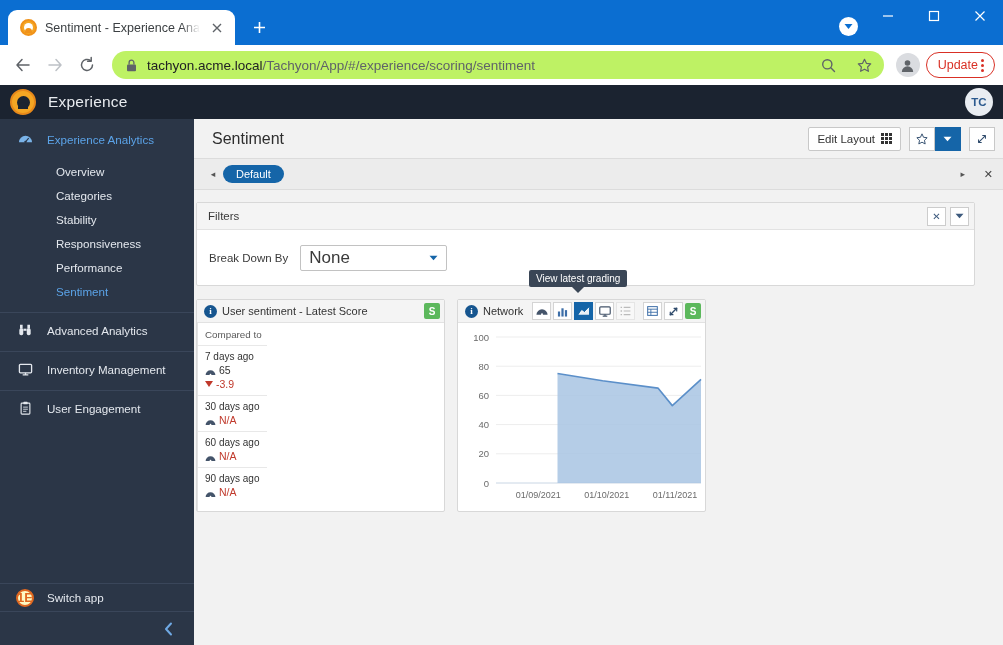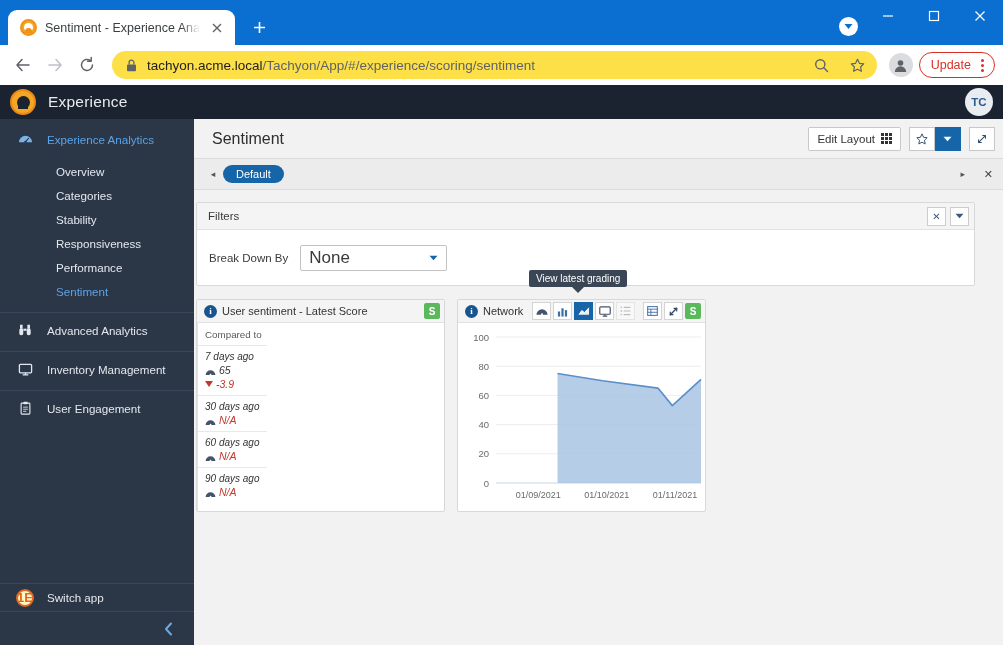--- a/index.html
+++ b/index.html
@@ -72,37 +72,37 @@
     height: 40px; background: #ffffff; display: flex;
     align-items: center; padding: 0 8px; gap: 2px;
   }
   .nav-btn {
     width: 30px; height: 30px; display: flex;
     align-items: center; justify-content: center;
     color: #5f6368; flex: 0 0 auto;
   }
   .nav-btn.disabled { color: #bdc1c6; }
   .omnibox {
-    flex: 1 1 auto; height: 28px; background: #fde047;
+    flex: 1 1 auto; height: 28px; background: #bef264;
     border-radius: 14px; margin: 0 6px 0 8px;
     display: flex; align-items: center; padding: 0 6px 0 14px; gap: 10px;
   }
   .lock-icon { flex: 0 0 auto; color: #5f6368; display:flex; }
   .url { font-size: 13.5px; color: #5f6368; white-space: nowrap; flex: 1 1 auto; }
   .url b { color: #202124; font-weight: 400; }
   .omni-act { width: 26px; height: 26px; display: flex; align-items: center; justify-content: center; color: #5f6368; flex:0 0 auto; }
   .profile-av {
     width: 24px; height: 24px; border-radius: 50%; background: #dadce0;
     display: flex; align-items: center; justify-content: center;
     margin: 0 4px; flex: 0 0 auto;
   }
   .update-btn {
     height: 26px; border: 1px solid #d93025; border-radius: 13px;
     color: #d93025; font-size: 12.5px; display: flex; align-items: center;
-    padding: 0 4px 0 11px; gap: 10px; flex: 0 0 auto;
+    padding: 0 4px 0 11px; gap: 3px; flex: 0 0 auto;
   }
   .kebab { display: flex; flex-direction: column; gap: 2px; padding-right: 6px; }
   .kebab i { width: 3px; height: 3px; border-radius: 50%; background: #d93025; display: block; }
 
   
   .app { position: absolute; left: 0; top: 85px; width: 1003px; height: 560px; background: #2b3647; display: flex; }
 
   .app-header {
     position: absolute; left: 0; top: 0; width: 1003px; height: 34px;
     background: #1b2330; display: flex; align-items: center; z-index: 5;
@@ -239,21 +239,21 @@
 
   
   .w-gauge { width: 249px; }
   .gauge-body { display: flex; height: 188px; }
   .gauge-left { flex: 1 1 auto; position: relative; }
   .gauge-wrap { position: absolute; left: 50%; top: 50%; transform: translate(-50%,-44%); width: 140px; height: 80px; }
   .gauge-num { position: absolute; left: 0; right: 0; bottom: -2px; text-align: center; font-size: 14px; color: #444; }
   .gauge-lbl { position: absolute; left: 0; right: 0; bottom: -20px; text-align: center; font-size: 13px; color: #444; }
   .cmp { width: 70px; border-left: 1px solid #e2e2e2; }
   .cmp-head { font-size: 9.8px; color: #5a5a5a; padding: 6px 0 5px 7px; border-bottom: 1px solid #e8e8e8; }
-  .cmp-row { padding: 5px 0 5px 7px; border-bottom: 1px solid #e8e8e8; font-style: italic; }
+  .cmp-row { padding: 5px 0 5px 7px; border-bottom: 1px solid #e8e8e8; }
   .cmp-row:last-child { border-bottom: none; }
   .cmp-when { font-size: 10px; color: #333; }
   .cmp-val { font-size: 10.5px; display: flex; align-items: center; gap: 3px; margin-top: 2px; }
   .cmp-val.na { color: #c0392b; }
   .cmp-val.ok { color: #333; }
   .cmp-delta { font-size: 10.5px; color: #c0392b; display: flex; align-items: center; gap: 3px; margin-top: 2px; }
   .tri-down { width:0;height:0;border-left:4px solid transparent;border-right:4px solid transparent;border-top:6px solid #c0392b; }
   .mini-gauge { width: 11px; height: 8px; flex: 0 0 auto; }
 
   

